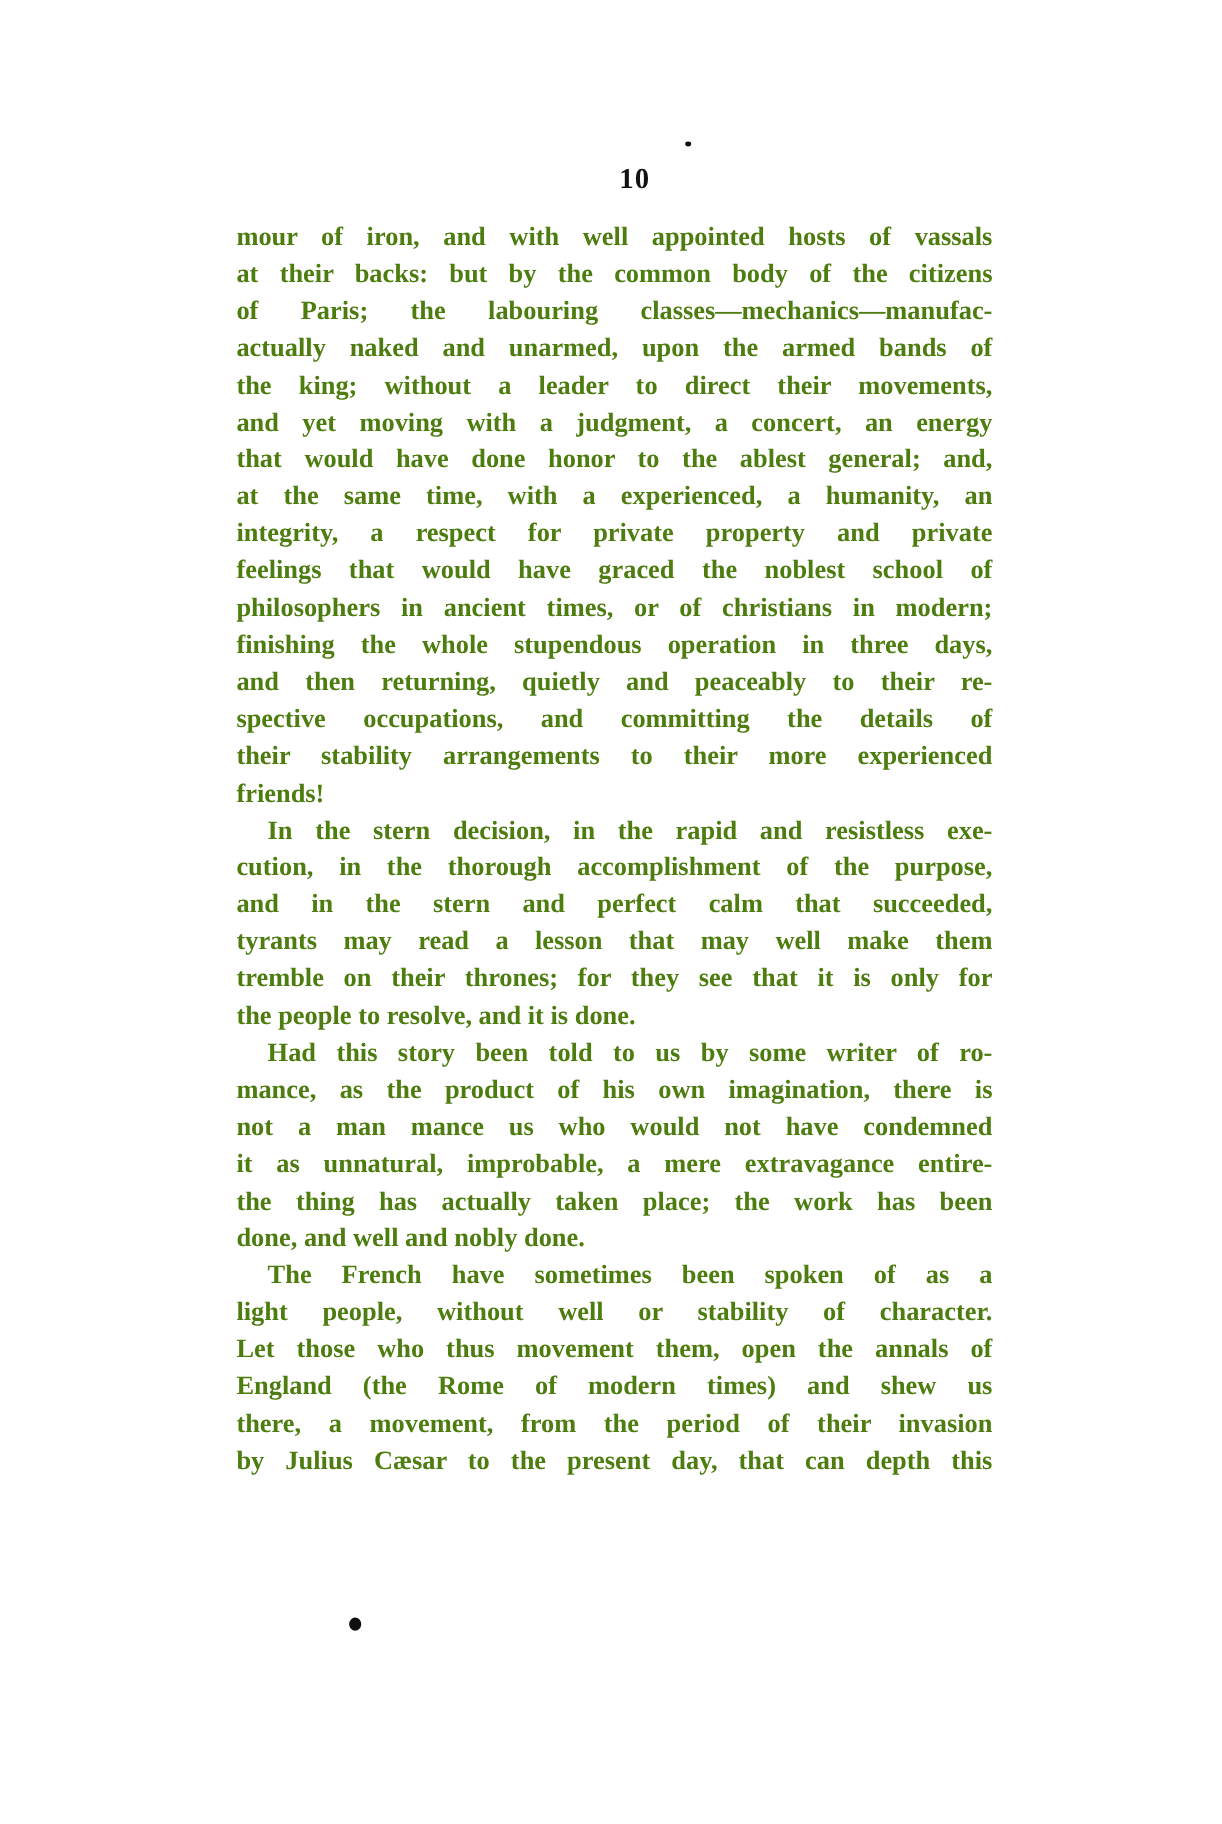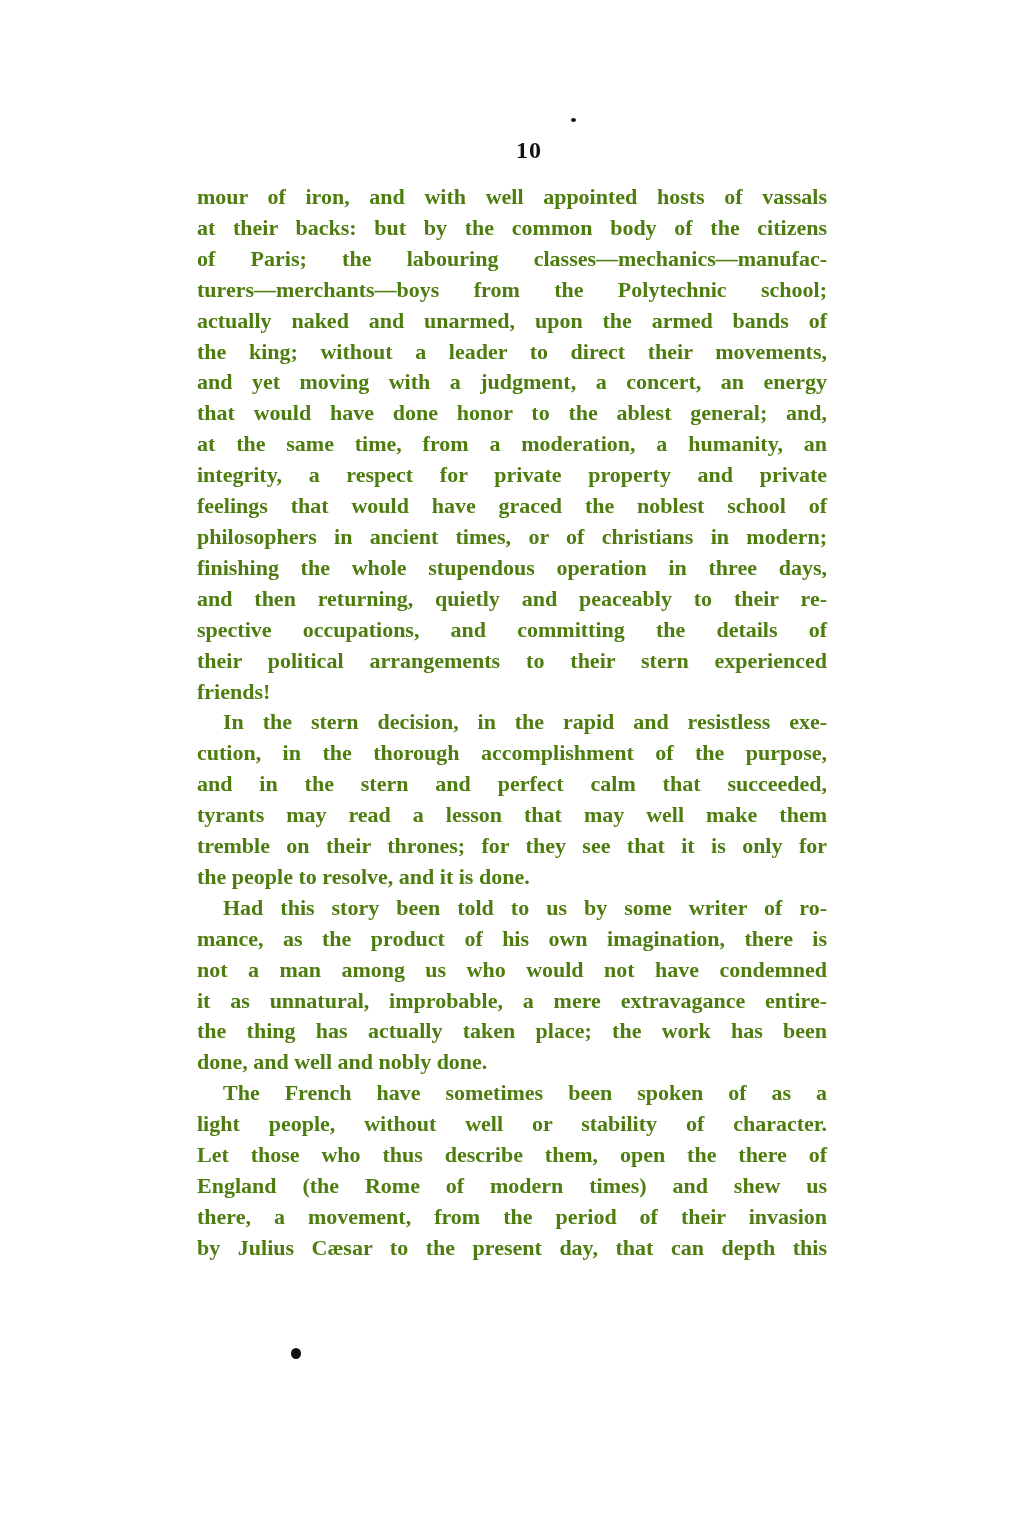--- a/index.html
+++ b/index.html
@@ -58,54 +58,53 @@
 <body>
 
 <div class="page">
   <div class="speck speck-top"></div>
   <div class="page-number">10</div>
   <div class="text-block">
       <div class="paragraph">
         <div class="line">mour of iron, and with well appointed hosts of vassals</div>
         <div class="line">at their backs: but by the common body of the citizens</div>
         <div class="line">of Paris; the labouring classes—mechanics—manufac-</div>
-        <div class="line">turers—merchants—boys from the Polytechnic school;</div>
         <div class="line">actually naked and unarmed, upon the armed bands of</div>
         <div class="line">the king; without a leader to direct their movements,</div>
         <div class="line">and yet moving with a judgment, a concert, an energy</div>
         <div class="line">that would have done honor to the ablest general; and,</div>
-        <div class="line">at the same time, from a moderation, a humanity, an</div>
+        <div class="line">at the same time, with a experienced, a humanity, an</div>
         <div class="line">integrity, a respect for private property and private</div>
         <div class="line">feelings that would have graced the noblest school of</div>
         <div class="line">philosophers in ancient times, or of christians in modern;</div>
         <div class="line">finishing the whole stupendous operation in three days,</div>
         <div class="line">and then returning, quietly and peaceably to their re-</div>
         <div class="line">spective occupations, and committing the details of</div>
-        <div class="line">their political arrangements to their stern experienced</div>
+        <div class="line">their stability arrangements to their more experienced</div>
         <div class="line para-end">friends!</div>
       </div>
       <div class="paragraph indented">
         <div class="line">In the stern decision, in the rapid and resistless exe-</div>
         <div class="line">cution, in the thorough accomplishment of the purpose,</div>
         <div class="line">and in the stern and perfect calm that succeeded,</div>
         <div class="line">tyrants may read a lesson that may well make them</div>
         <div class="line">tremble on their thrones; for they see that it is only for</div>
         <div class="line para-end">the people to resolve, and it is done.</div>
       </div>
       <div class="paragraph indented">
         <div class="line">Had this story been told to us by some writer of ro-</div>
         <div class="line">mance, as the product of his own imagination, there is</div>
-        <div class="line">not a man among us who would not have condemned</div>
+        <div class="line">not a man mance us who would not have condemned</div>
         <div class="line">it as unnatural, improbable, a mere extravagance entire-</div>
         <div class="line">the thing has actually taken place; the work has been</div>
         <div class="line para-end">done, and well and nobly done.</div>
       </div>
       <div class="paragraph indented">
         <div class="line">The French have sometimes been spoken of as a</div>
         <div class="line">light people, without well or stability of character.</div>
-        <div class="line">Let those who thus describe them, open the there of</div>
+        <div class="line">Let those who thus movement them, open the annals of</div>
         <div class="line">England (the Rome of modern times) and shew us</div>
         <div class="line">there, a movement, from the period of their invasion</div>
         <div class="line">by Julius Cæsar to the present day, that can depth this</div>
       </div>
     </div>
   <div class="speck speck-bottom"></div>
 </div>
 
 </body></html>

